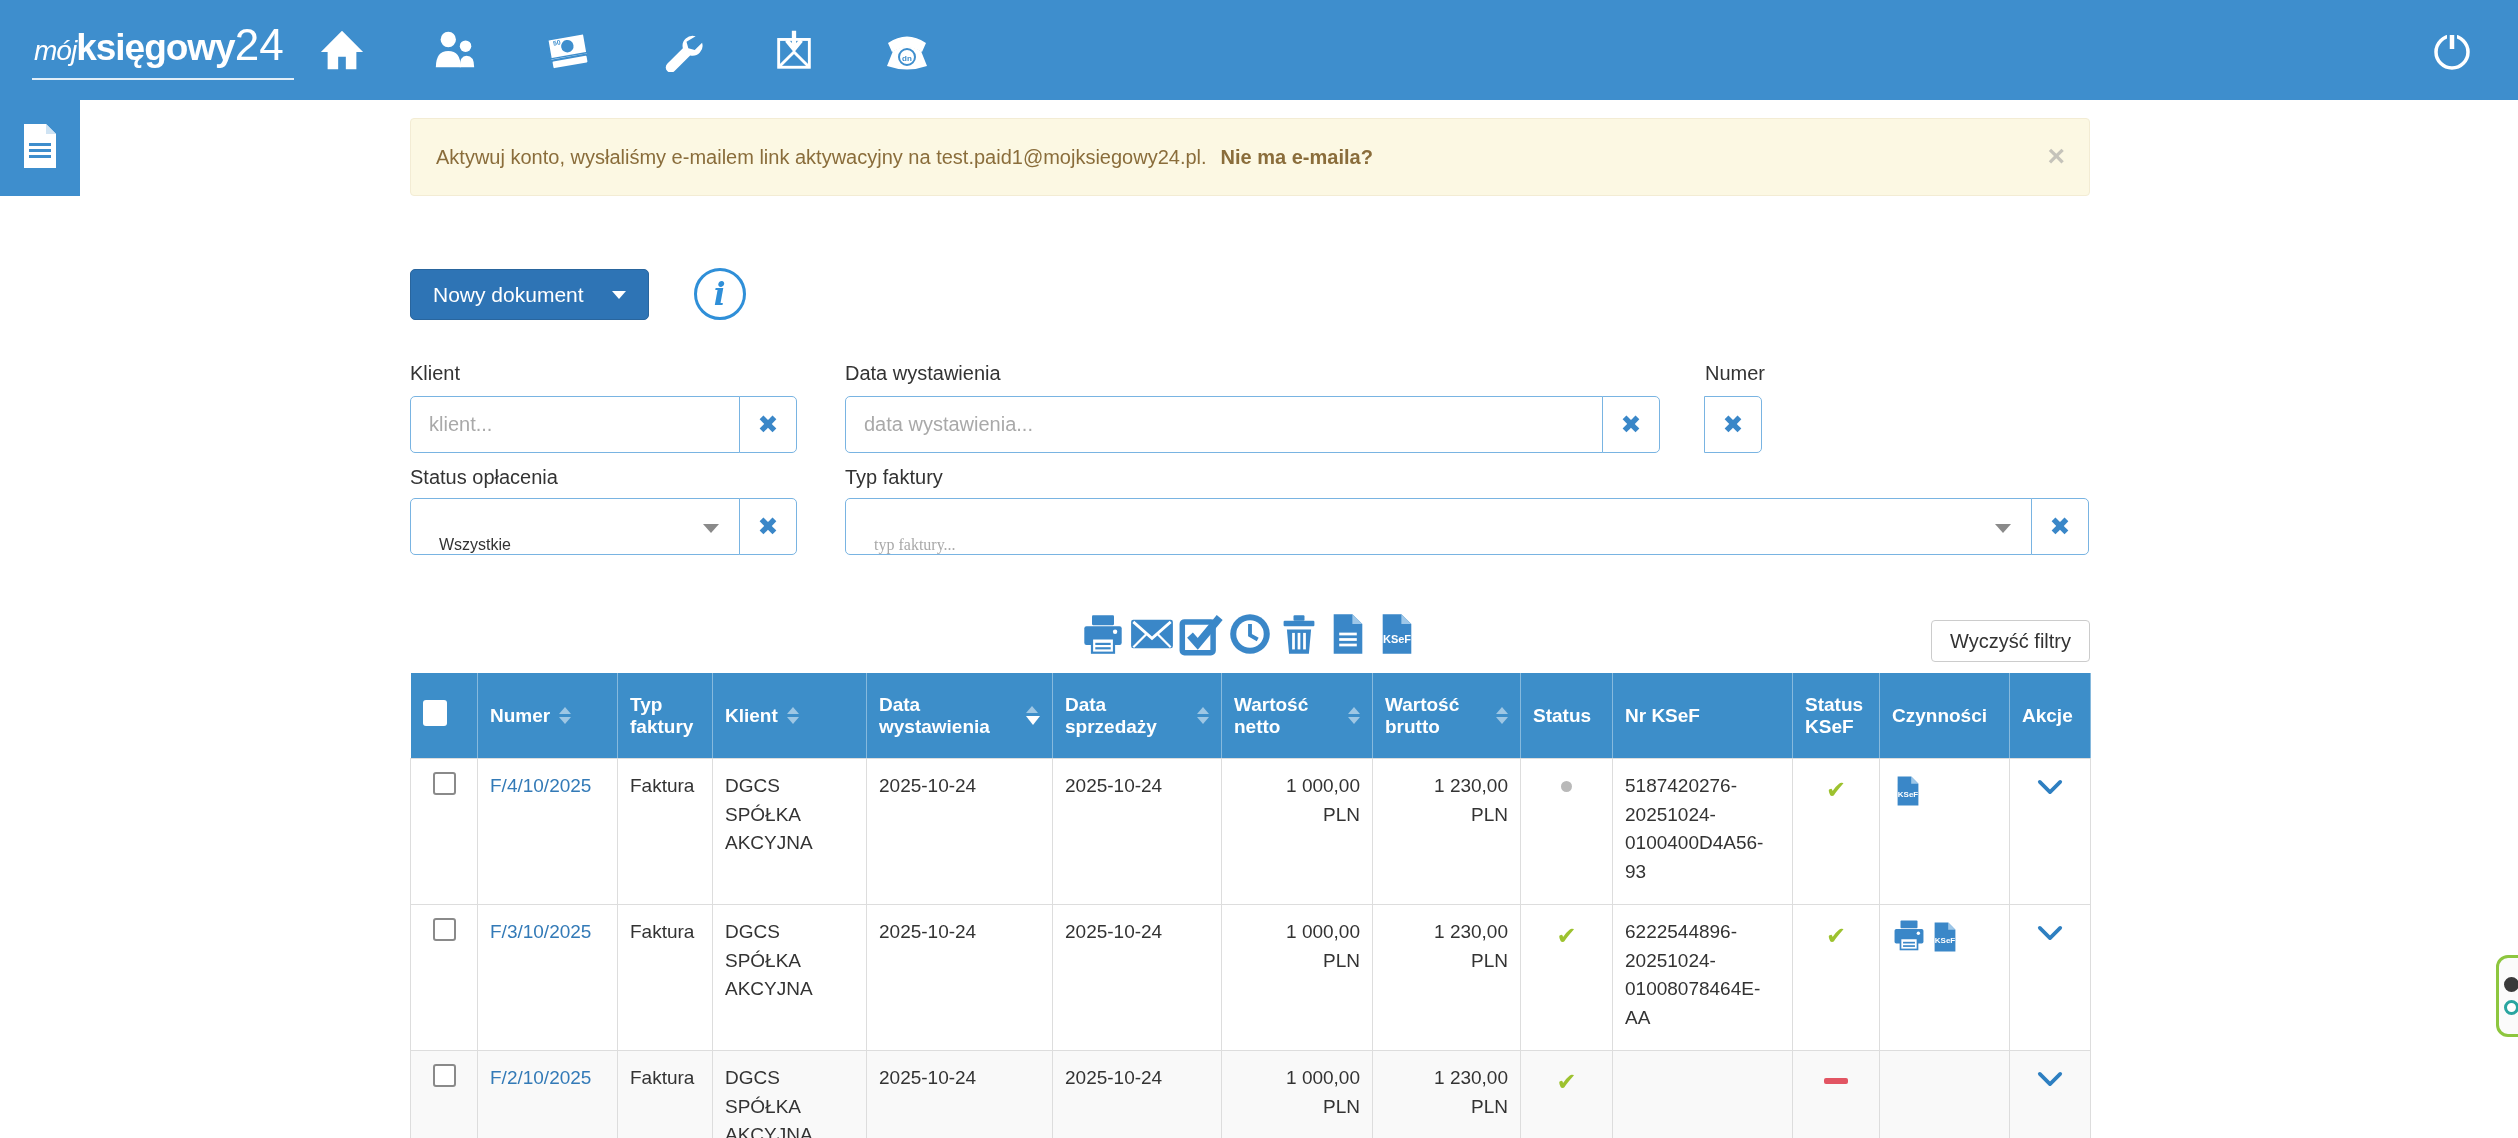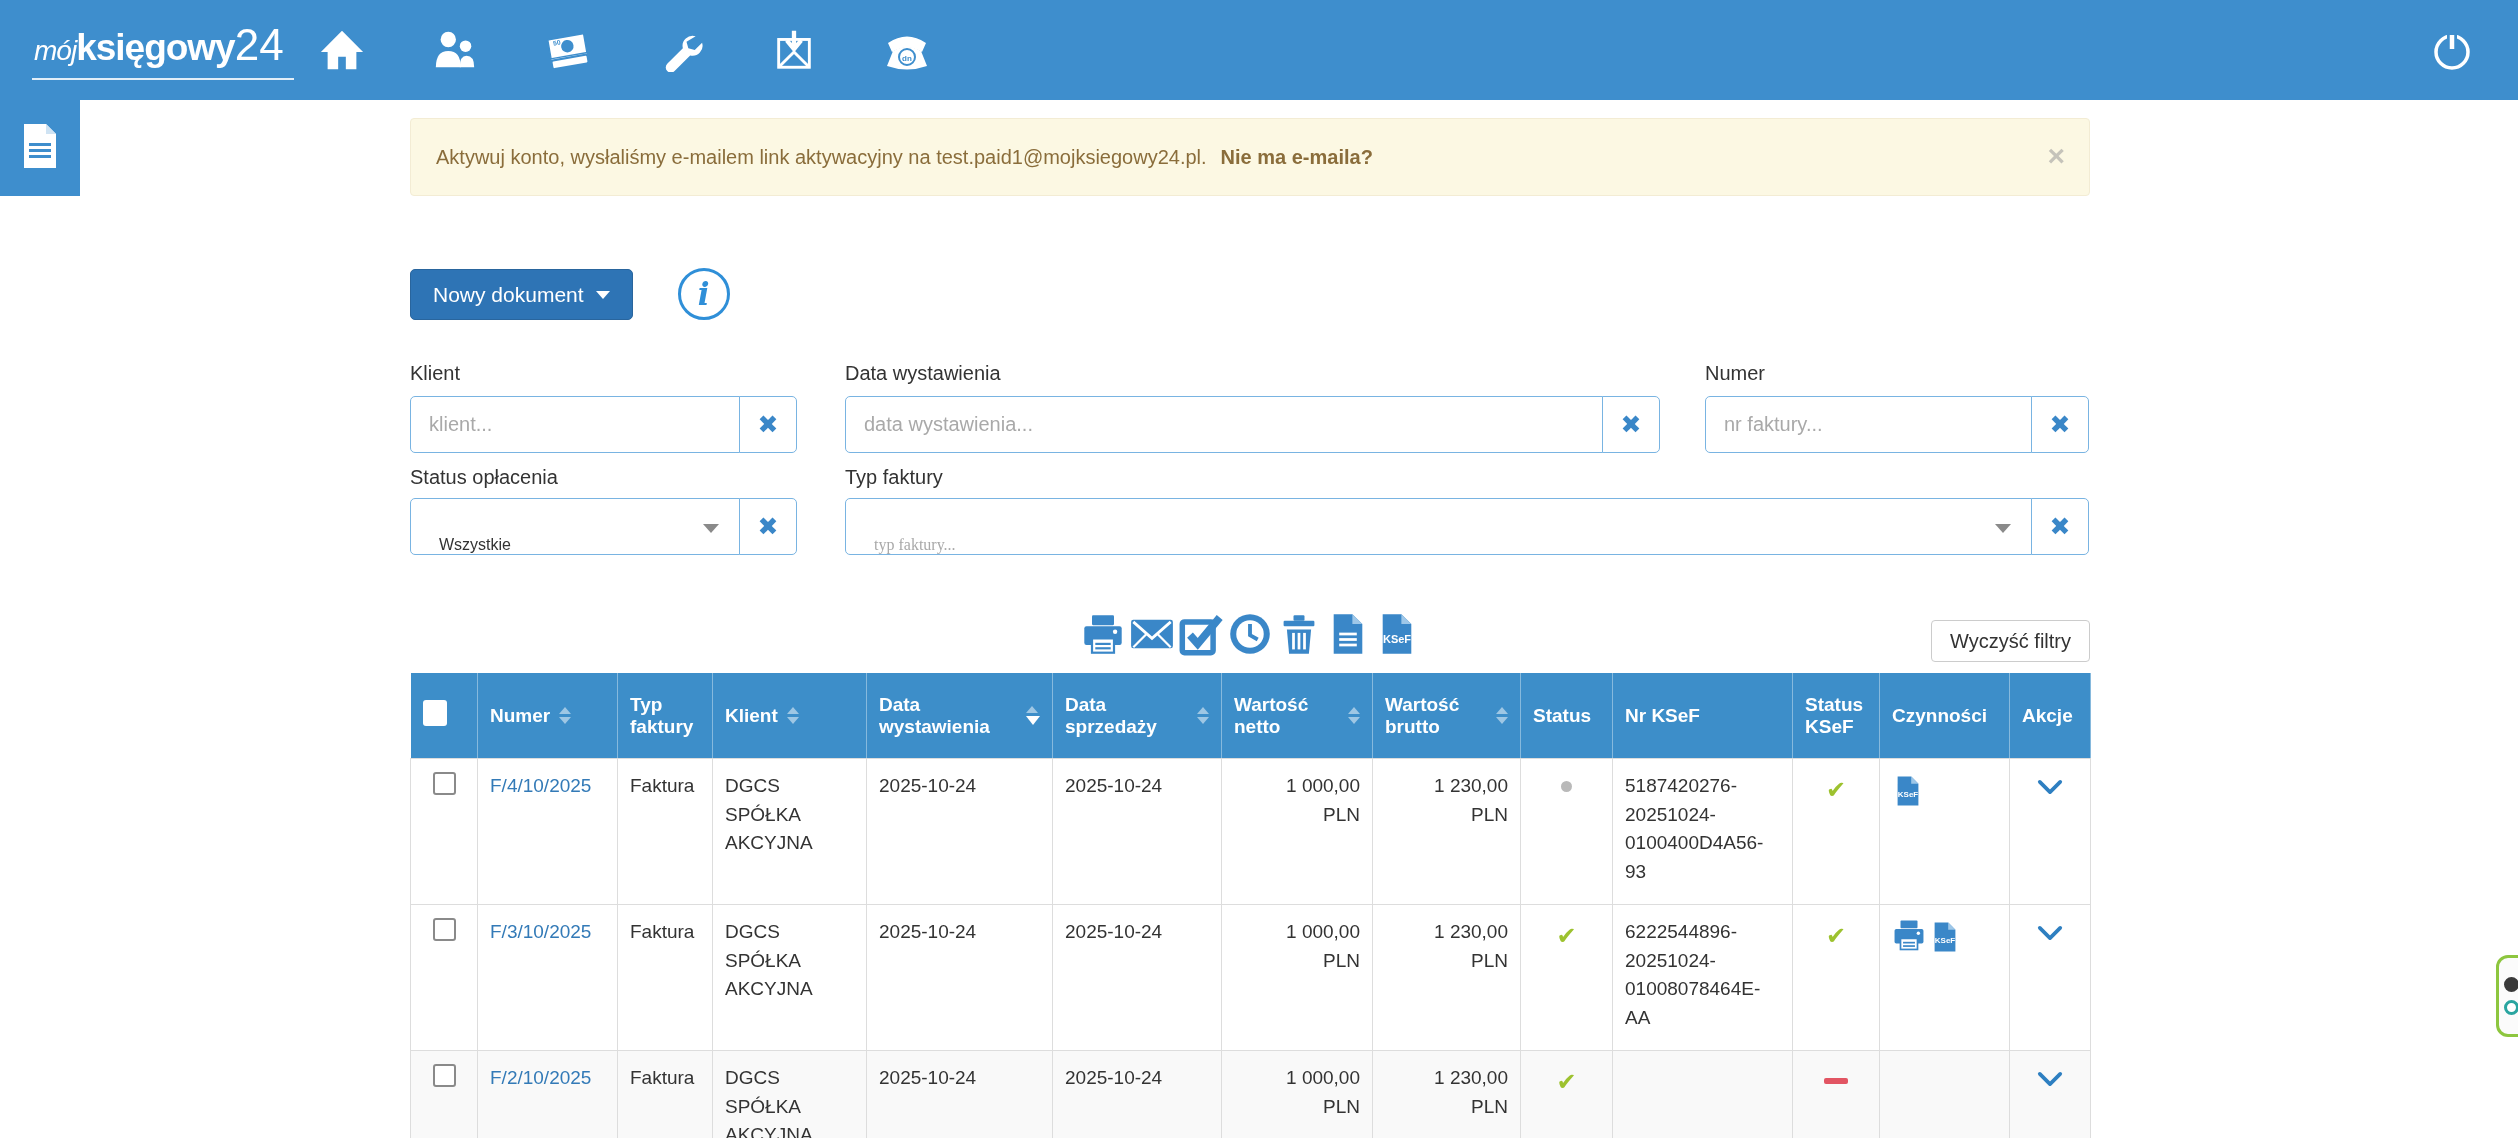--- a/index.html
+++ b/index.html
@@ -47,21 +47,21 @@
     position: absolute; right: 24px; top: 22px; font-size: 30px; line-height: 30px;
     color: #999; cursor: pointer; font-weight: bold; opacity: .55;
   }
 
   
   #title-row { position: absolute; left: 0; top: 264px; width: 1680px; display: flex; align-items: flex-start; }
   #page-title { width: 575px; font-size: 45px; font-weight: bold; color: #1b3a5c; letter-spacing: -1px; }
   #new-doc-btn {
     height: 51px; background: #2e74b5; border: 1px solid #29659d; border-radius: 5px;
     color: #fff; font-size: 21px; padding: 0 22px; cursor: pointer;
-    display: flex; align-items: center; font-family: inherit; margin-top: 5px;
+    display: flex; align-items: center; font-family: inherit; margin-top: 5px; gap: 16px;
   }
   #new-doc-btn .caret {
     display: inline-block; margin-left: 12px; width: 0; height: 0;
     border-left: 7px solid transparent; border-right: 7px solid transparent;
     border-top: 8px solid #fff;
   }
   #info-icon {
     margin-left: 45px; margin-top: 4px; width: 52px; height: 52px; border-radius: 50%;
     border: 3px solid #2f8fd8; color: #2f8fd8; display: flex; align-items: center; justify-content: center;
     font-family: "DejaVu Serif", serif; font-style: italic; font-weight: bold; font-size: 31px; cursor: pointer;
@@ -245,21 +245,20 @@
         <span class="x-glyph">✖</span>
       </button>
   </div>
   <div class="input-group" style="left:435px;top:396px">
     <input class="ctl" style="width: 758px;" placeholder="data wystawienia...">
     <button class="clear-btn">
         <span class="x-glyph">✖</span>
       </button>
   </div>
   <div class="input-group" style="left:1295px;top:396px">
-    <input class="ctl" style="width: 327px;" placeholder="nr faktury...">
     <button class="clear-btn">
         <span class="x-glyph">✖</span>
       </button>
   </div>
 
   <div class="filter-label" style="left:0;top:466px">Status opłacenia</div>
   <div class="filter-label" style="left:435px;top:466px">Typ faktury</div>
 
   <div class="input-group" style="left:0;top:498px">
     <div class="fake-select" style="width:330px">

